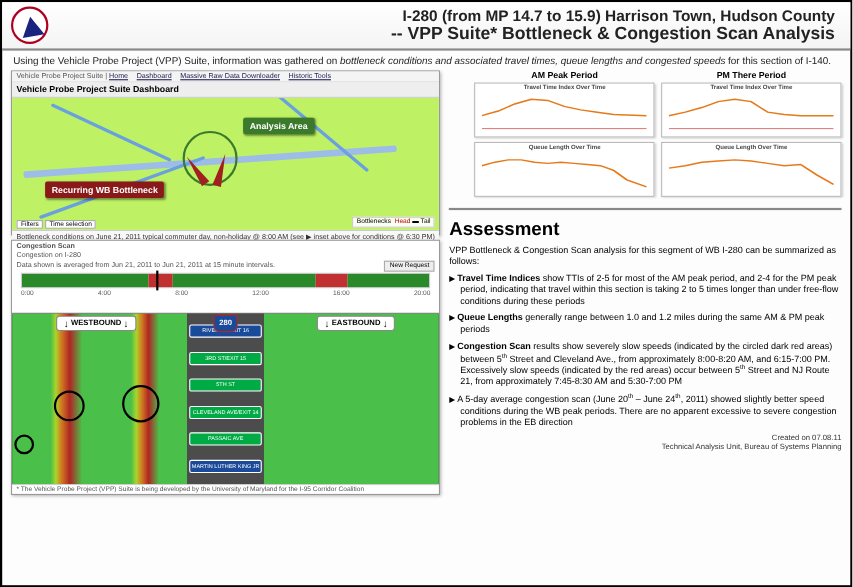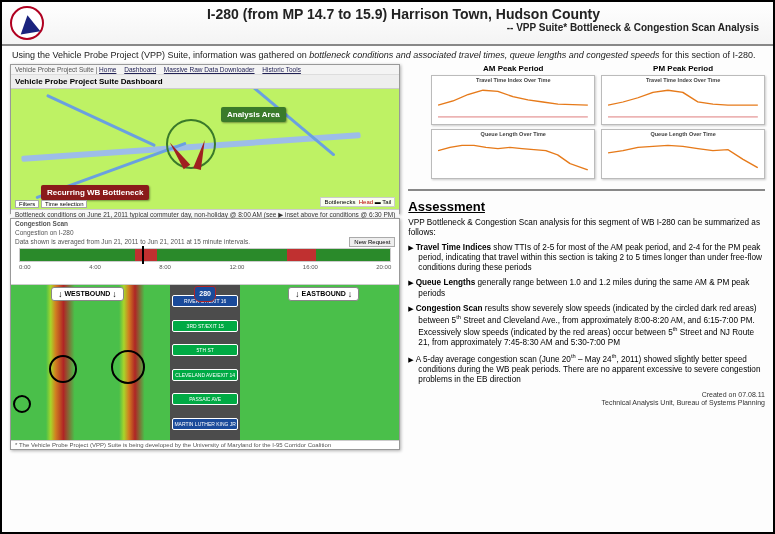--- a/index.html
+++ b/index.html
@@ -3,22 +3,22 @@
 <meta charset="utf-8">
 <style>
   * { box-sizing: border-box; margin: 0; padding: 0; }
   body { width: 775px; height: 534px; font-family: Arial, sans-serif; background: #fff; overflow: hidden; }
   .page { width: 775px; height: 534px; border: 2px solid #000; position: relative; background: #fdfdfd; }
   .header { display: flex; align-items: flex-start; padding: 4px 8px 0 8px; border-bottom: 2px solid #888; background: linear-gradient(#fff, #f4f4f4); }
   .logo { width: 38px; height: 38px; flex: 0 0 38px; }
   .logo-circle { width: 34px; height: 34px; border: 2px solid #b00020; border-radius: 50%; position: relative; background: #fff; }
   .logo-tri { position: absolute; left: 7px; top: 7px; width: 0; height: 0; border-left: 10px solid transparent; border-right: 10px solid transparent; border-bottom: 18px solid #1a237e; transform: rotate(-10deg); }
   .titleblock { flex: 1; text-align: right; padding-right: 6px; }
-  .titleblock h1 { font-size: 14px; font-weight: bold; color: #222; line-height: 1.15; text-align: center; }
-  .titleblock h2 { font-size: 10px; font-weight: bold; color: #222; line-height: 1.15; }
+  .titleblock h1 { font-size: 14px; font-weight: bold; color: #222; line-height: 1.15; }
+  .titleblock h2 { font-size: 16px; font-weight: bold; color: #222; line-height: 1.15; }
   .intro { font-size: 9px; padding: 4px 10px 2px 10px; color: #222; }
   .intro em { }
   .content { display: flex; padding: 2px 8px 4px 8px; gap: 8px; }
   .leftcol { flex: 0 0 378px; display: flex; flex-direction: column; gap: 4px; }
   .rightcol { flex: 1; display: flex; flex-direction: column; gap: 4px; }
   .panel { border: 1px solid #999; background: #fff; position: relative; box-shadow: 1px 1px 3px rgba(0,0,0,0.3); }
   .panel-title { font-size: 8px; font-weight: bold; padding: 2px 4px; background: #eee; border-bottom: 1px solid #ccc; }
   .map-panel { height: 150px; }
   .map-body { position: relative; height: 120px; background: #bef264; overflow: hidden; }
   .map-road { position: absolute; background: #6aa0e0; height: 3px; border-radius: 2px; }
@@ -64,21 +64,21 @@
   .arrow-dn { display: inline-block; font-size: 9px; vertical-align: middle; }
   .shield { position: absolute; top: 1px; left: 50%; transform: translateX(-50%); width: 22px; height: 16px; background: #1a4a9a; border: 1px solid #b02525; border-radius: 3px 3px 6px 6px; color: #fff; font-size: 7px; font-weight: bold; text-align: center; line-height: 14px; z-index: 3; }
   .footnote-left { font-size: 6px; color: #555; padding: 1px 4px; border-top: 1px solid #ccc; white-space: nowrap; overflow: hidden; }
   .charts-row { display: flex; gap: 6px; margin-left: 23px; }
   .chart-col { flex: 1; }
   .chart-col-title { font-size: 8px; font-weight: bold; text-align: center; margin-bottom: 2px; }
   .mini-chart { border: 1px solid #bbb; height: 50px; margin-bottom: 4px; position: relative; background: #fff; box-shadow: 1px 1px 2px rgba(0,0,0,0.2); }
   .mini-chart-title { font-size: 5.5px; text-align: center; font-weight: bold; color: #444; padding-top: 1px; }
   .mini-chart svg { position: absolute; left: 6px; right: 6px; top: 10px; bottom: 6px; width: calc(100% - 12px); height: 32px; }
   .hr { height: 2px; background: #888; margin: 2px 0; }
-  .assessment h3 { font-size: 13px; font-weight: bold; margin: 2px 0 4px 0; text-decoration: underline; }
+  .assessment h3 { font-size: 17px; font-weight: bold; margin: 2px 0 4px 0; }
   .assessment p { font-size: 8.2px; margin-bottom: 4px; line-height: 1.25; }
   .assessment ul { list-style: none; }
   .assessment li { font-size: 8.2px; margin-bottom: 5px; line-height: 1.25; padding-left: 10px; text-indent: -10px; }
   .assessment li::before { content: "▶ "; font-size: 7px; }
   .assessment b { font-weight: bold; }
   .footer-right { font-size: 7px; text-align: right; color: #333; margin-top: 2px; line-height: 1.2; }
   sup { font-size: 0.7em; }
 </style>
 </head>
 <body>
@@ -91,21 +91,21 @@
           <div class="logo-tri"></div>
         </div>
     </div>
     <div class="titleblock">
       <h1>I-280 (from MP 14.7 to 15.9) Harrison Town, Hudson County</h1>
       <h2>-- VPP Suite* Bottleneck &amp; Congestion Scan Analysis</h2>
     </div>
   </div>
 
   <div class="intro">
-    <span>Using the Vehicle Probe Project (VPP) Suite, information was gathered on </span><em>bottleneck conditions and associated travel times, queue lengths and congested speeds</em><span> for this section of I-280.</span>
+    <span>Using the Vehicle Probe Project (VPP) Suite, information was gathered on </span><em>bottleneck conditions and associated travel times, queue lengths and congested speeds</em><span> for this section of I-140.</span>
   </div>
 
   <div class="content">
     <div class="leftcol">
 
       <div class="panel map-panel">
         <div class="tabbar">
           Vehicle Probe Project Suite |
           <span>Home</span>
           <span>Dashboard</span>
@@ -115,21 +115,21 @@
         <div class="panel-title">Vehicle Probe Project Suite Dashboard</div>
         <div class="map-body">
           <div class="map-road thick" style="left:10px; top:55px; width:340px; transform:rotate(-4deg);"></div>
           <div class="map-road" style="left:30px; top:30px; width:120px; transform:rotate(25deg);"></div>
           <div class="map-road" style="left:200px; top:20px; width:140px; transform:rotate(40deg);"></div>
           <div class="map-road" style="left:20px; top:80px; width:160px; transform:rotate(-20deg);"></div>
           <div class="analysis-circle" style="left:155px; top:30px;"></div>
           <div class="callout green" style="left:210px; top:18px;">Analysis Area</div>
           <div class="bn-arrow" style="left:172px; top:48px; transform:rotate(-35deg);"></div>
           <div class="bn-arrow" style="left:182px; top:50px; transform:rotate(15deg);"></div>
-          <div class="callout red" style="left:30px; top:96px;">Recurring WB Bottleneck</div>
+          <div class="callout red" style="left:30px; top:76px;">Recurring WB Bottleneck</div>
           <div style="position:absolute; right:4px; bottom:2px; font-size:6px; background:rgba(255,255,255,0.9); border:1px solid #ccc; padding:1px 3px;">
             <span>Bottlenecks</span>&nbsp;
             <span style="color:#b00;">Head</span> ▬
             <span>Tail</span>
           </div>
           <div style="position:absolute; left:4px; bottom:2px; font-size:6px;">
             <span style="border:1px solid #aaa; padding:0 3px; background:#fff;">Filters</span>
             <span style="border:1px solid #aaa; padding:0 3px; background:#fff;">Time selection</span>
           </div>
         </div>
@@ -198,21 +198,21 @@
             </svg>
           </div>
           <div class="mini-chart">
             <div class="mini-chart-title">Queue Length Over Time</div>
             <svg viewBox="0 0 100 30" preserveAspectRatio="none">
               <polyline points="0,10 8,7 16,5 24,5 32,7 40,8 48,7 56,8 64,9 72,10 80,14 88,22 100,28" fill="none" stroke="#e67a1a" stroke-width="1.2"></polyline>
             </svg>
           </div>
         </div>
         <div class="chart-col">
-          <div class="chart-col-title">PM Peak Period</div>
+          <div class="chart-col-title">PM There Period</div>
           <div class="mini-chart">
             <div class="mini-chart-title">Travel Time Index Over Time</div>
             <svg viewBox="0 0 100 30" preserveAspectRatio="none">
               <polyline points="0,18 10,15 20,11 30,6 40,4 50,6 60,15 70,17 80,18 100,18" fill="none" stroke="#e67a1a" stroke-width="1.2"></polyline>
               <line x1="0" y1="29" x2="100" y2="29" stroke="#c33" stroke-width="0.5"></line>
             </svg>
           </div>
           <div class="mini-chart">
             <div class="mini-chart-title">Queue Length Over Time</div>
             <svg viewBox="0 0 100 30" preserveAspectRatio="none">
@@ -224,21 +224,21 @@
 
       <div class="hr"></div>
 
       <div class="assessment">
         <h3>Assessment</h3>
         <p>VPP Bottleneck &amp; Congestion Scan analysis for this segment of WB I-280 can be summarized as follows:</p>
         <ul>
           <li><b>Travel Time Indices</b><span> show TTIs of 2-5 for most of the AM peak period, and 2-4 for the PM peak period, indicating that travel within this section is taking 2 to 5 times longer than under free-flow conditions during these periods</span></li>
           <li><b>Queue Lengths</b><span> generally range between 1.0 and 1.2 miles during the same AM &amp; PM peak periods</span></li>
           <li><b>Congestion Scan</b><span> results show severely slow speeds (indicated by the circled dark red areas) between 5</span><sup>th</sup><span> Street and Cleveland Ave., from approximately 8:00-8:20 AM, and 6:15-7:00 PM. Excessively slow speeds (indicated by the red areas) occur between 5</span><sup>th</sup><span> Street and NJ Route 21, from approximately 7:45-8:30 AM and 5:30-7:00 PM</span></li>
-          <li><span>A 5-day average congestion scan (June 20</span><sup>th</sup><span> – May 24</span><sup>th</sup><span>, 2011) showed slightly better speed conditions during the WB peak periods. There are no apparent excessive to severe congestion problems in the EB direction</span></li>
+          <li><span>A 5-day average congestion scan (June 20</span><sup>th</sup><span> – June 24</span><sup>th</sup><span>, 2011) showed slightly better speed conditions during the WB peak periods. There are no apparent excessive to severe congestion problems in the EB direction</span></li>
         </ul>
         <div class="footer-right">
           <div>Created on 07.08.11</div>
           <div>Technical Analysis Unit, Bureau of Systems Planning</div>
         </div>
       </div>
     </div>
   </div>
 </div>
 

